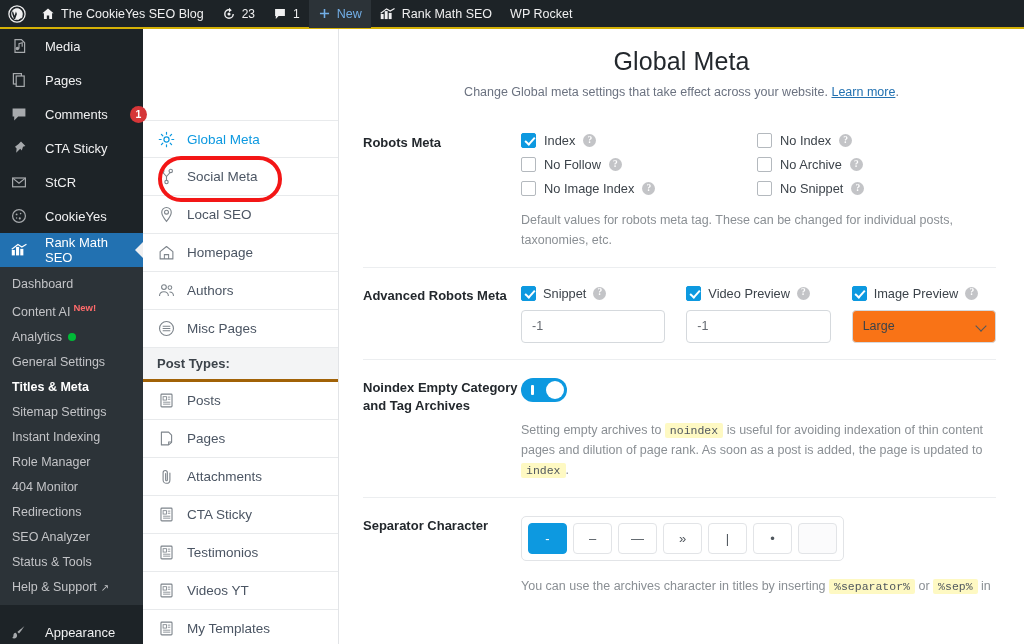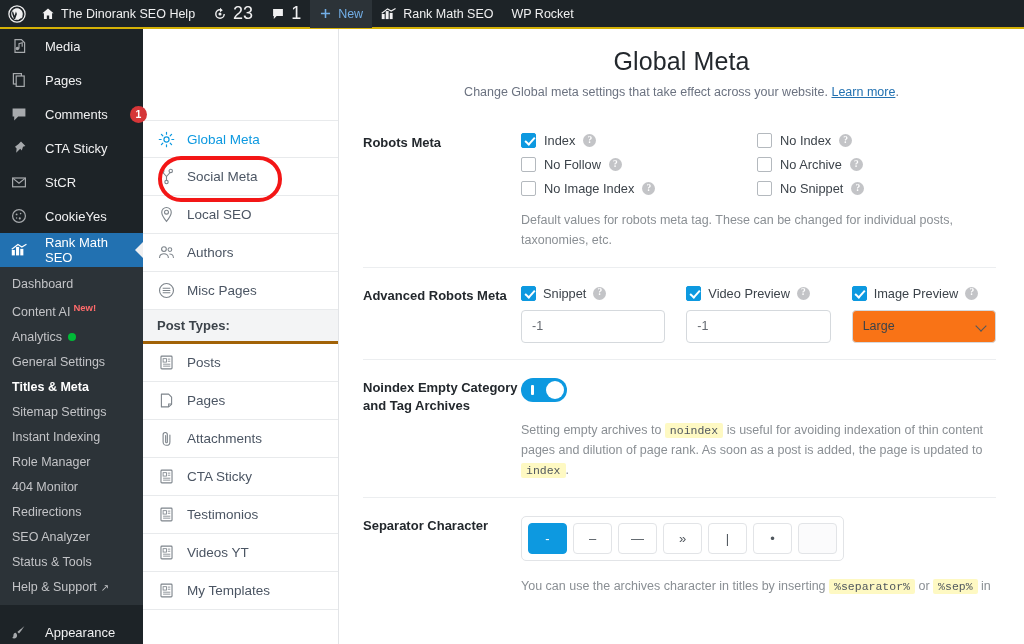--- a/index.html
+++ b/index.html
@@ -27,21 +27,21 @@
   .ab-item {
     display: flex; align-items: center; gap: 6px;
     height: 29px; padding: 0 9px; color: #f0f0f1; white-space: nowrap;
   }
   .ab-item.wplogo { padding-left: 8px; padding-right: 6px; }
   .ab-item.newbtn { background: #2c3338; color: #72aee6; }
   .ab-item.newbtn .ab-label { color: #72aee6; }
   .ab-ico { display: inline-flex; align-items: center; justify-content: center; }
   .ab-ico svg { display: block; }
   .ab-count {
-    background: transparent; color: #f0f0f1; font-size: 18px;
+    background: transparent; color: #f0f0f1; font-size: 12px;
   }
 
   
   .wpsidebar {
     position: absolute; top: 29px; left: 0; width: 143px; height: 615px;
     background: #1d2327; color: #c3c4c7; font-size: 13px; z-index: 20;
   }
   .menu-top {
     display: flex; align-items: center; gap: 17px;
     height: 34px; padding: 0 10px; color: #f0f0f1; position: relative;
@@ -213,21 +213,21 @@
             <path d="M3.6 10c0-3.5 2.9-6.4 6.4-6.4S16.4 6.5 16.4 10 13.5 16.4 10 16.4 3.6 13.5 3.6 10zm1.1 0 2.6 7.1L9.9 10 8.8 7.1h-.9l.9.05L7.3 12 5.6 7.2h.8l.05-.05H4.9A6 6 0 0 0 4.7 10zm5.6 6.3 1.9-5.5 1 2.7-1.3 3.1a6 6 0 0 1-1.6-.3zm4-.9 1.4-4.2.5 2.1-1.9 2.1z" fill="#f0f0f1"></path>
           </svg>
       </span>
     </div>
     <div class="ab-item">
       <span class="ab-ico">
         <svg width="14" height="14" viewBox="0 0 20 20">
             <path d="M10 2 2 9h2.2v8h4.1v-5h3.4v5h4.1V9H18z" fill="#f0f0f1"></path>
           </svg>
       </span>
-      <span class="ab-label">The Dinorank SEO Help</span>
+      <span class="ab-label">The CookieYes SEO Blog</span>
     </div>
     <div class="ab-item">
       <span class="ab-ico">
         <svg width="14" height="14" viewBox="0 0 20 20">
             <path d="M10 3a7 7 0 1 0 7 7h-2a5 5 0 1 1-5-5v2.5L14 4.5 10 1z" fill="#f0f0f1"></path>
             <circle cx="10" cy="10" r="2.2" fill="#f0f0f1"></circle>
           </svg>
       </span>
       <span class="ab-count">23</span>
     </div>
@@ -397,20 +397,29 @@
     <div class="tab">
       <span class="t-ico">
         <svg width="17" height="17" viewBox="0 0 20 20">
             <path d="M10 1.8c-3.1 0-5.6 2.5-5.6 5.6 0 4 5.6 10.8 5.6 10.8s5.6-6.8 5.6-10.8c0-3.1-2.5-5.6-5.6-5.6z" fill="none" stroke="#7d848b" stroke-width="1.3"></path>
             <circle cx="10" cy="7.3" r="2.3" fill="none" stroke="#7d848b" stroke-width="1.3"></circle>
           </svg>
       </span>
       <span>Local SEO</span>
     </div>
 
+    <div class="tab">
+      <span class="t-ico">
+        <svg width="17" height="17" viewBox="0 0 20 20">
+            <path d="M2.5 9 10 3l7.5 6v8.5h-15z" fill="none" stroke="#7d848b" stroke-width="1.3" stroke-linejoin="round"></path>
+            <path d="M7.5 17.5v-5h5v5" fill="none" stroke="#7d848b" stroke-width="1.2"></path>
+          </svg>
+      </span>
+      <span>Homepage</span>
+    </div>
 
     <div class="tab">
       <span class="t-ico">
         <svg width="17" height="17" viewBox="0 0 20 20">
             <circle cx="7" cy="6" r="2.8" fill="none" stroke="#7d848b" stroke-width="1.3"></circle>
             <path d="M1.8 16.5c0-3 2.3-5 5.2-5s5.2 2 5.2 5" fill="none" stroke="#7d848b" stroke-width="1.3"></path>
             <circle cx="14" cy="6.5" r="2.2" fill="none" stroke="#7d848b" stroke-width="1.2"></circle>
             <path d="M13.5 11.8c2.6 0 4.7 1.9 4.7 4.7" fill="none" stroke="#7d848b" stroke-width="1.2"></path>
           </svg>
       </span>

